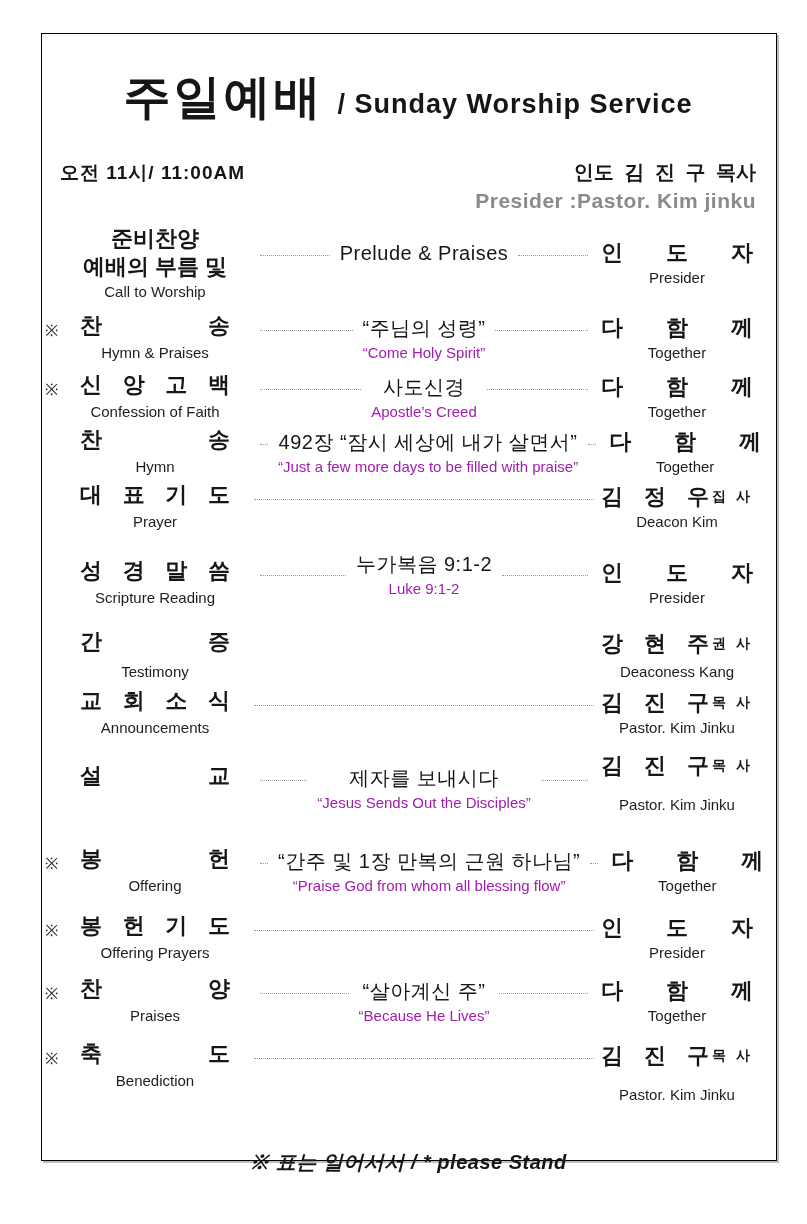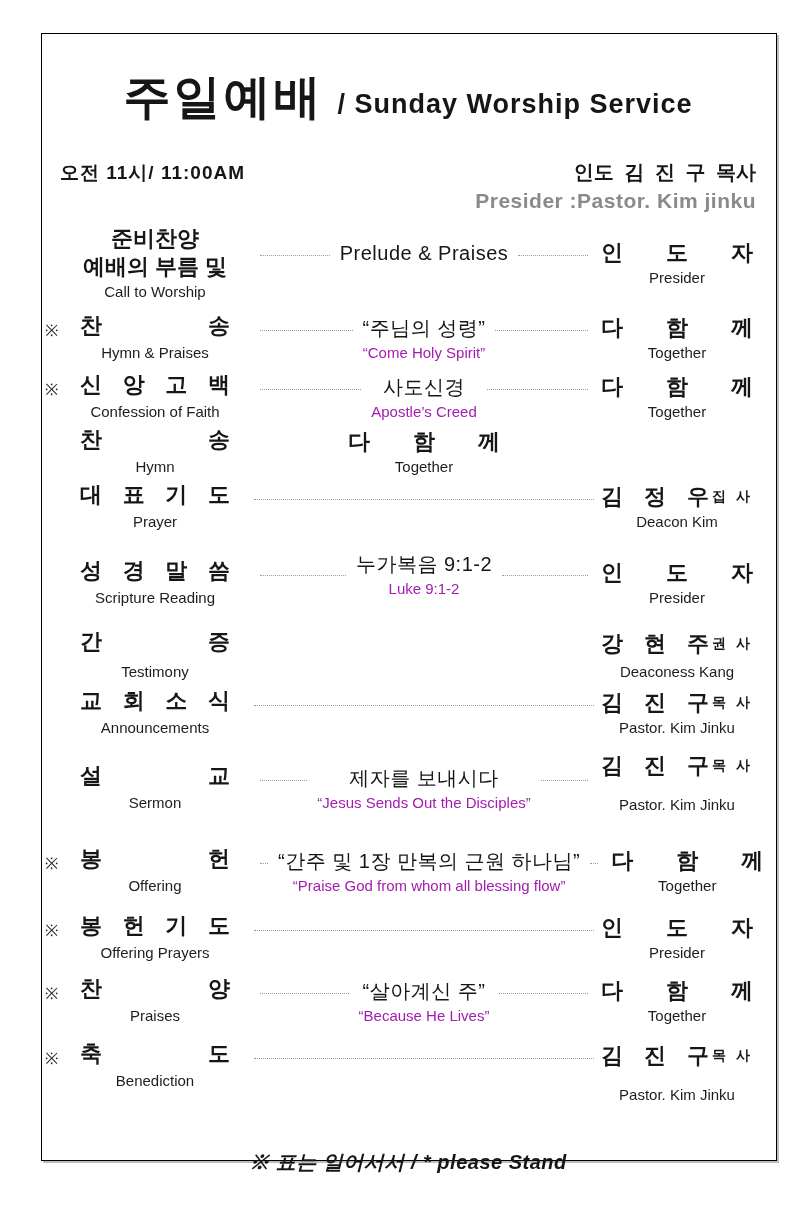--- a/index.html
+++ b/index.html
@@ -133,20 +133,28 @@
             </div>
           <div class="sub-en">Together</div>
         </div>
       </div>
 
       <div class="row mb6">
         <div>
           <div class="ko j">찬 송</div>
           <div class="sub-en">Hymn</div>
         </div>
+        <div class="mid">
+          <div class="leader"></div>
+          <div class="ctext">
+            <div class="cmain">492장 “잠시 세상에 내가 살면서”</div>
+            <div class="csub">“Just a few more days to be filled with praise”</div>
+          </div>
+          <div class="leader"></div>
+        </div>
         <div class="right-cell">
           <div class="who">
               <span class="name">다 함 께</span>
             </div>
           <div class="sub-en">Together</div>
         </div>
       </div>
 
       <div class="row mb18">
         <div>
@@ -214,21 +222,20 @@
             <span class="name">김 진 구</span>
             <span class="suffix">목 사</span>
           </div>
           <div class="sub-en">Pastor. Kim Jinku</div>
         </div>
       </div>
 
       <div class="row mb32">
         <div style="padding-top:12px;">
           <div class="ko j">설 교</div>
-          <div class="sub-en">Sermon</div>
         </div>
         <div class="mid" style="padding-top:12px;">
           <div class="leader"></div>
           <div class="ctext">
             <div class="cmain">제자를 보내시다</div>
             <div class="csub">“Jesus Sends Out the Disciples”</div>
           </div>
           <div class="leader"></div>
         </div>
         <div class="right-cell">

